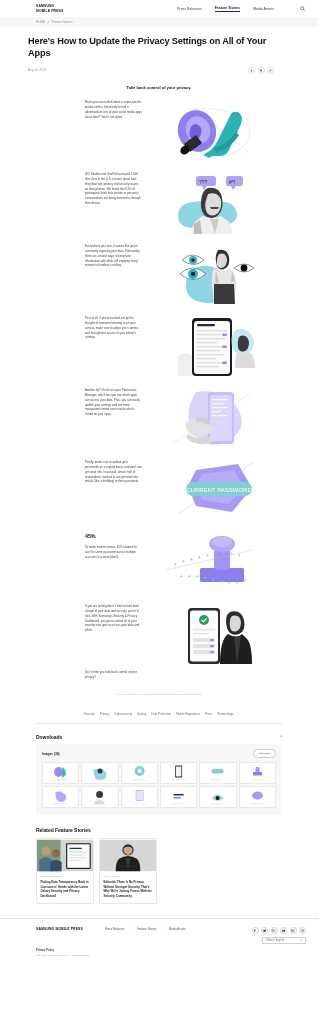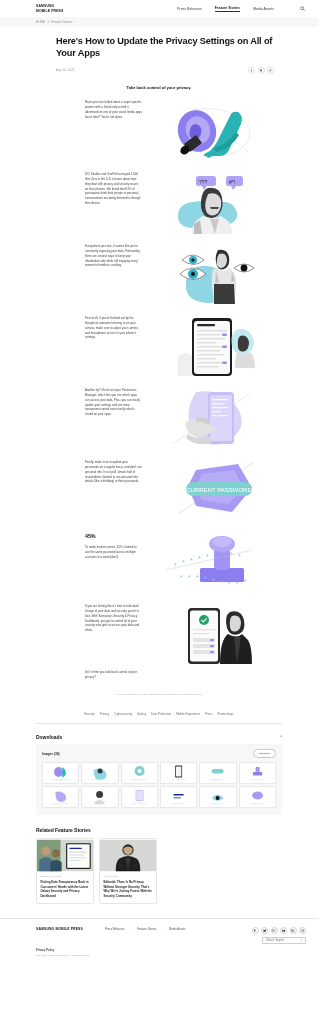--- a/index.html
+++ b/index.html
@@ -65,21 +65,21 @@
   }
   .breadcrumb {
     font-size: 2.9px;
     color: #8d8d8d;
     letter-spacing: 0.08px;
   }
   .breadcrumb .sep { margin: 0 1.5px; }
 
   
   .article-head {
-    padding: 9px 44px 0 56px;
+    padding: 9px 44px 0 28px;
   }
   .article-title {
     font-size: 9.2px;
     line-height: 1.3;
     font-weight: 700;
     letter-spacing: -0.15px;
     color: #141414;
   }
   .meta-row {
     display: flex;

